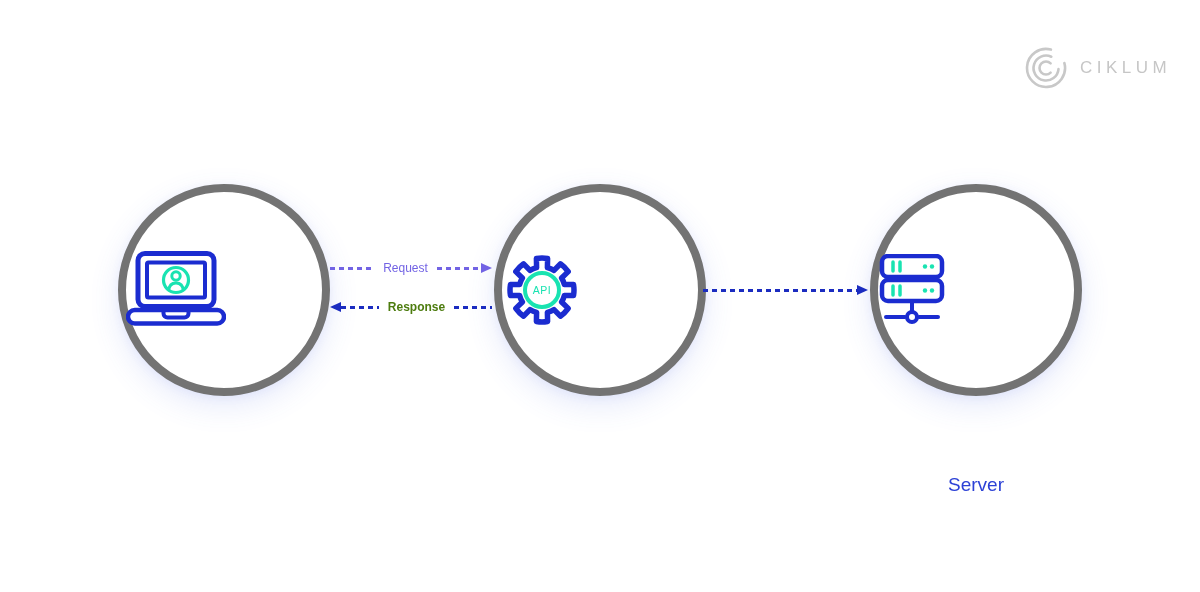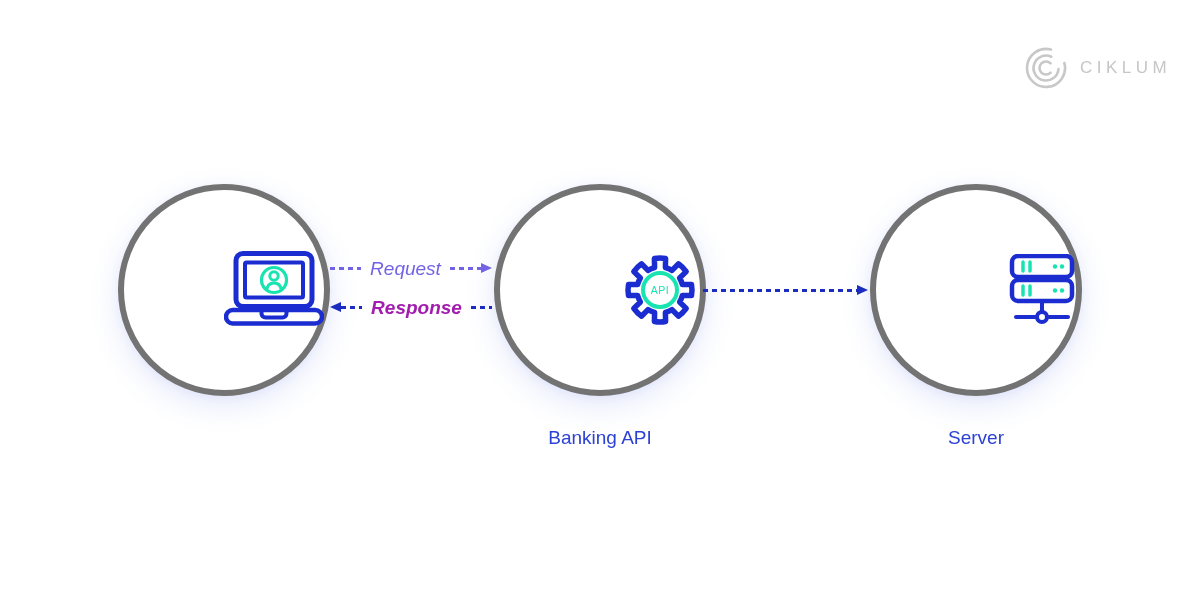--- a/index.html
+++ b/index.html
@@ -27,44 +27,44 @@
     letter-spacing: 4.5px;
     color: #c6c6c6;
     font-weight: 400;
   }
 
   
   .node {
     position: absolute;
     width: 212px;
     height: 212px;
-    border: 6px solid #737373;
+    border: 8px solid #737373;
     border-radius: 50%;
     background: #ffffff;
     display: flex;
     align-items: center;
-    justify-content: flex-end;
+    justify-content: flex-start;
     box-shadow: 0 10px 30px rgba(80, 105, 230, 0.14), 0 2px 10px rgba(80, 105, 230, 0.07);
   }
   .node.n1 { left: 118px; top: 184px; }
   .node.n2 { left: 494px; top: 184px; }
   .node.n3 { left: 870px; top: 184px; }
 
   .node-label {
     position: absolute;
     top: 425px;
     width: 280px;
     text-align: center;
     font-size: 19px;
     line-height: 25px;
     color: #2c41d6;
   }
   .node-label.l1 { left: 84px;  }
   .node-label.l2 { left: 460px; }
-  .node-label.l3 { left: 836px; }
+  .node-label.l3 { left: 836px; margin-top: 47px; }
 
   
   .connector {
     position: absolute;
     display: flex;
     align-items: center;
     height: 12px;
   }
   .connector .dash {
     flex: 1;
@@ -81,28 +81,27 @@
   .arrow-left {
     width: 0; height: 0;
     border-top: 5.5px solid transparent;
     border-bottom: 5.5px solid transparent;
   }
   .arrow-purple-r { border-left: 11px solid #7263e4; }
   .arrow-blue-r   { border-left: 11px solid #1b2cc0; }
   .arrow-blue-l   { border-right: 11px solid #1b2cc0; }
 
   .conn-label {
-    font-size: 19px;
+    font-size: 12px;
     line-height: 1;
     margin: 0 9px;
     white-space: nowrap;
-    font-style: italic;
   }
   .conn-label.request  { color: #7263e4; font-weight: 400; }
-  .conn-label.response { color: #a21caf; font-weight: 700; }
+  .conn-label.response { color: #4d7c0f; font-weight: 700; }
 
   .connector.request      { left: 330px; top: 262px; width: 162px; }
   .connector.response     { left: 330px; top: 301px; width: 162px; }
   .connector.api-to-server{ left: 703px; top: 284px; width: 165px; }
 
   svg { display: block; }
 </style>
 </head>
 <body>
 
@@ -164,23 +163,20 @@
         <circle cx="47" cy="36.5" r="2.2" fill="#19e3b1"></circle>
         <circle cx="54" cy="36.5" r="2.2" fill="#19e3b1"></circle>
         <line x1="34" y1="47" x2="34" y2="58" stroke="#1b2cd0" stroke-width="4"></line>
         <circle cx="34" cy="63" r="5" stroke="#1b2cd0" stroke-width="4" fill="#ffffff"></circle>
         <line x1="8" y1="63" x2="27" y2="63" stroke="#1b2cd0" stroke-width="4" stroke-linecap="round"></line>
         <line x1="41" y1="63" x2="60" y2="63" stroke="#1b2cd0" stroke-width="4" stroke-linecap="round"></line>
       </svg>
     </span>
   </div>
 
-  <div class="node-label l2">
-    <div>Banking API</div>
-  </div>
   <div class="node-label l3">
     <div>Server</div>
   </div>
 
   <div class="connector request">
     <span class="dash dash-purple"></span>
     <span class="conn-label request">Request</span>
     <span class="dash dash-purple"></span>
     <span class="arrow-right arrow-purple-r"></span>
   </div>

